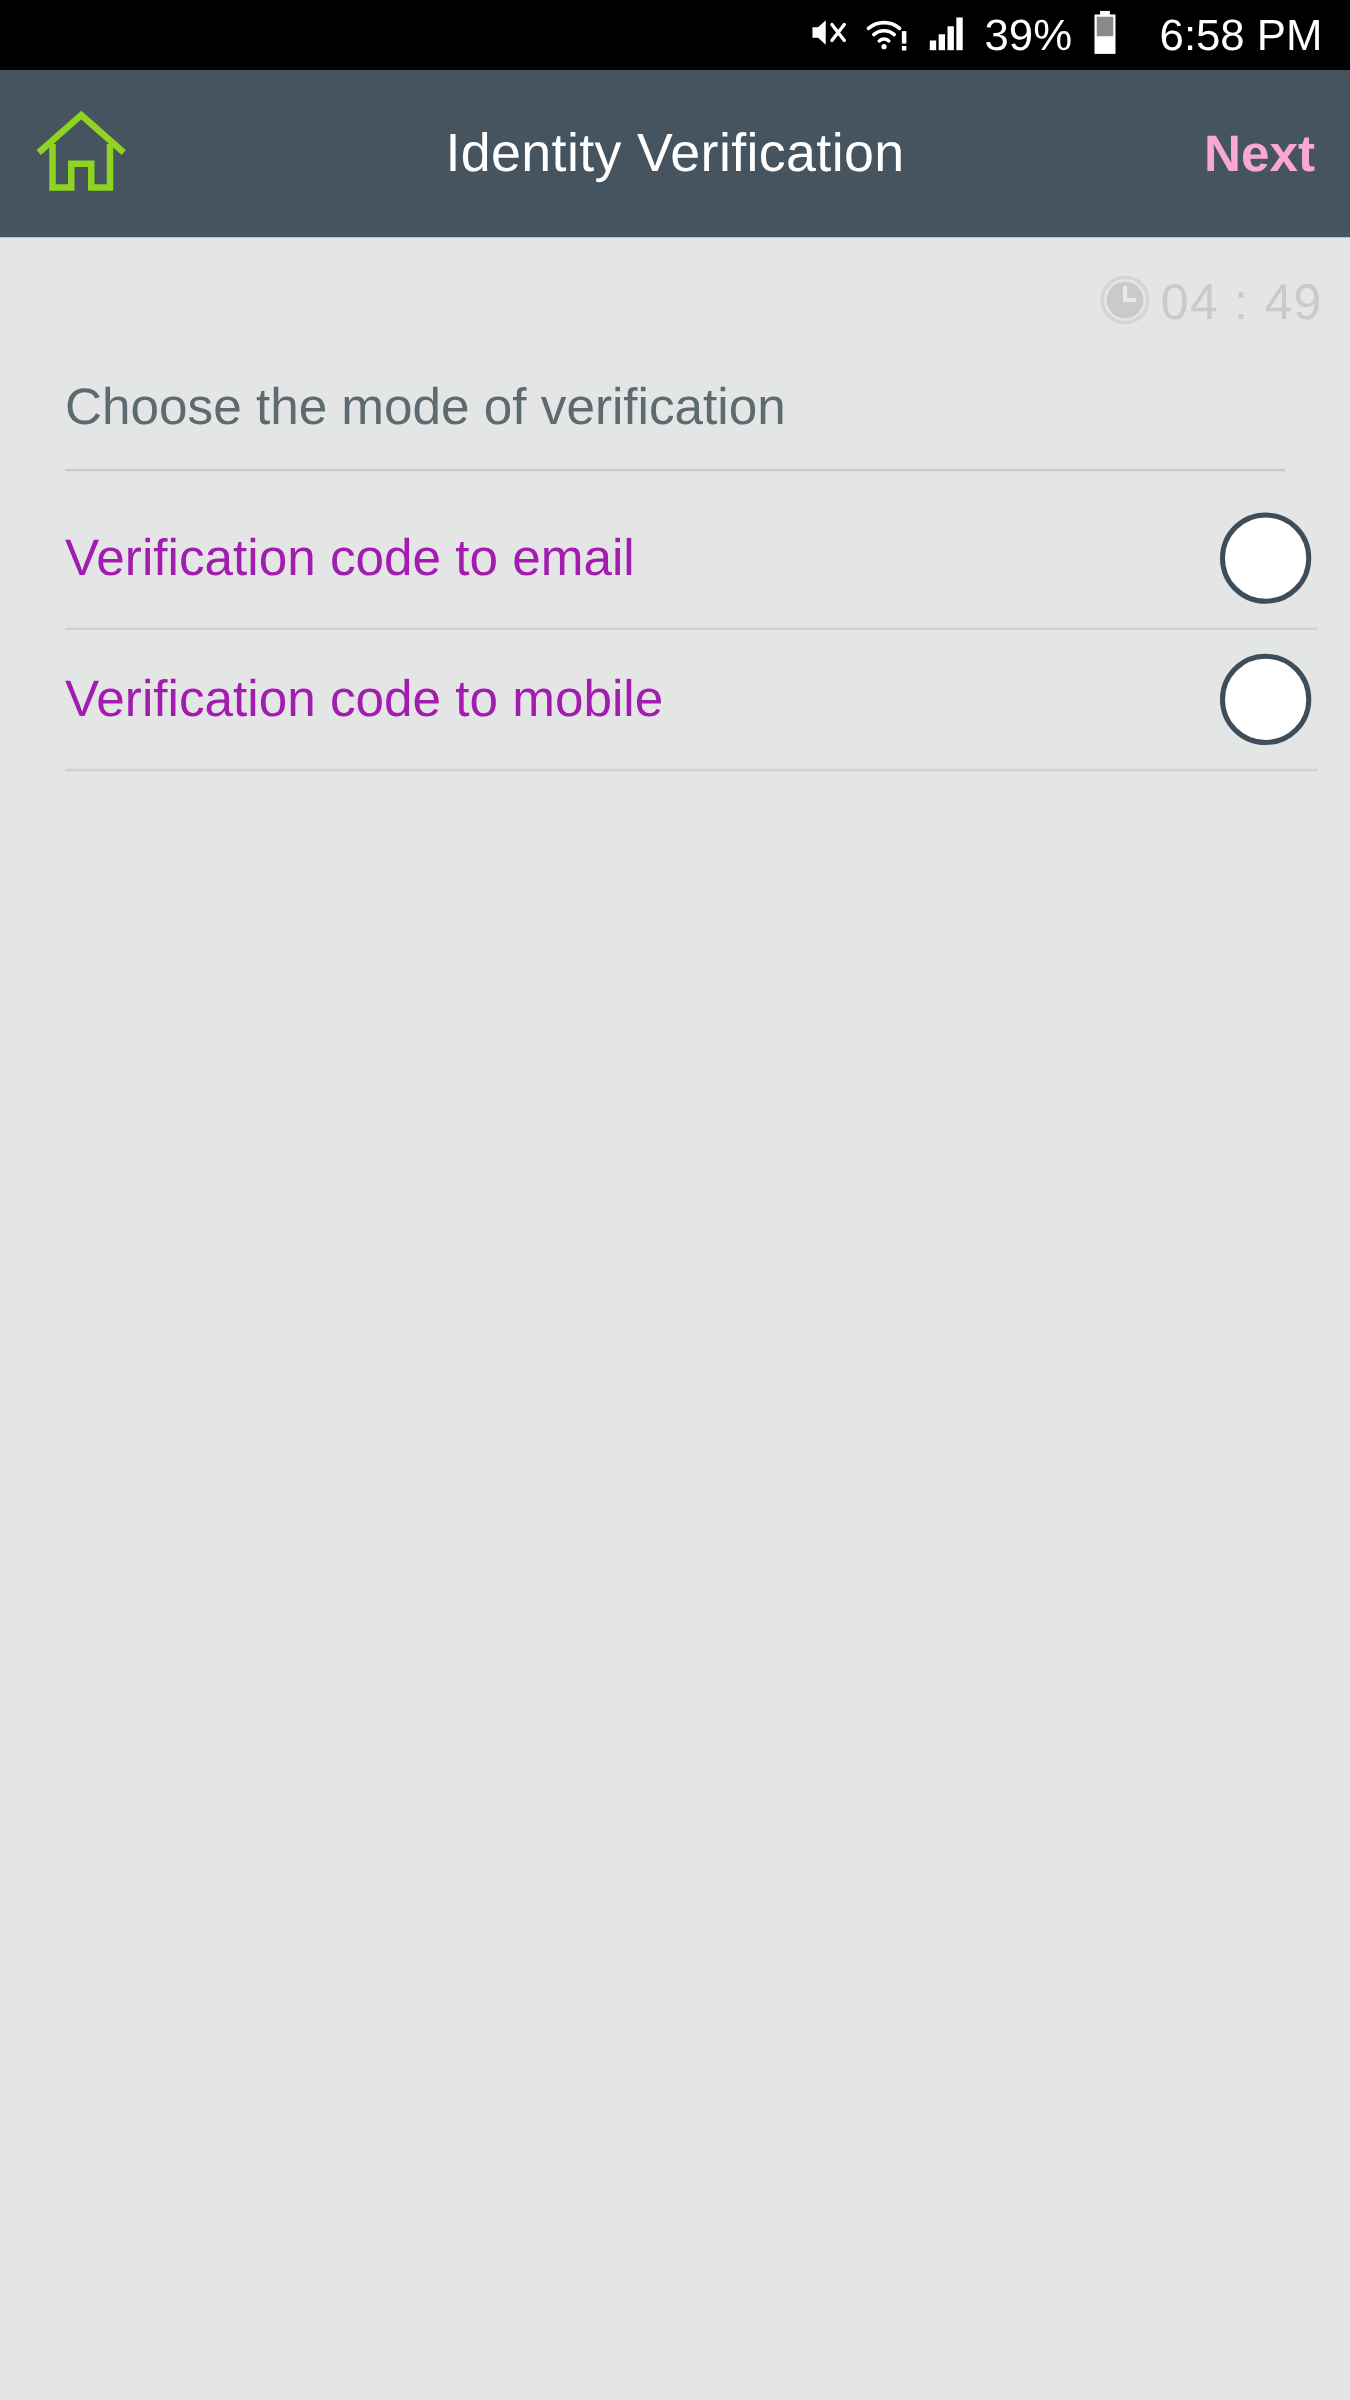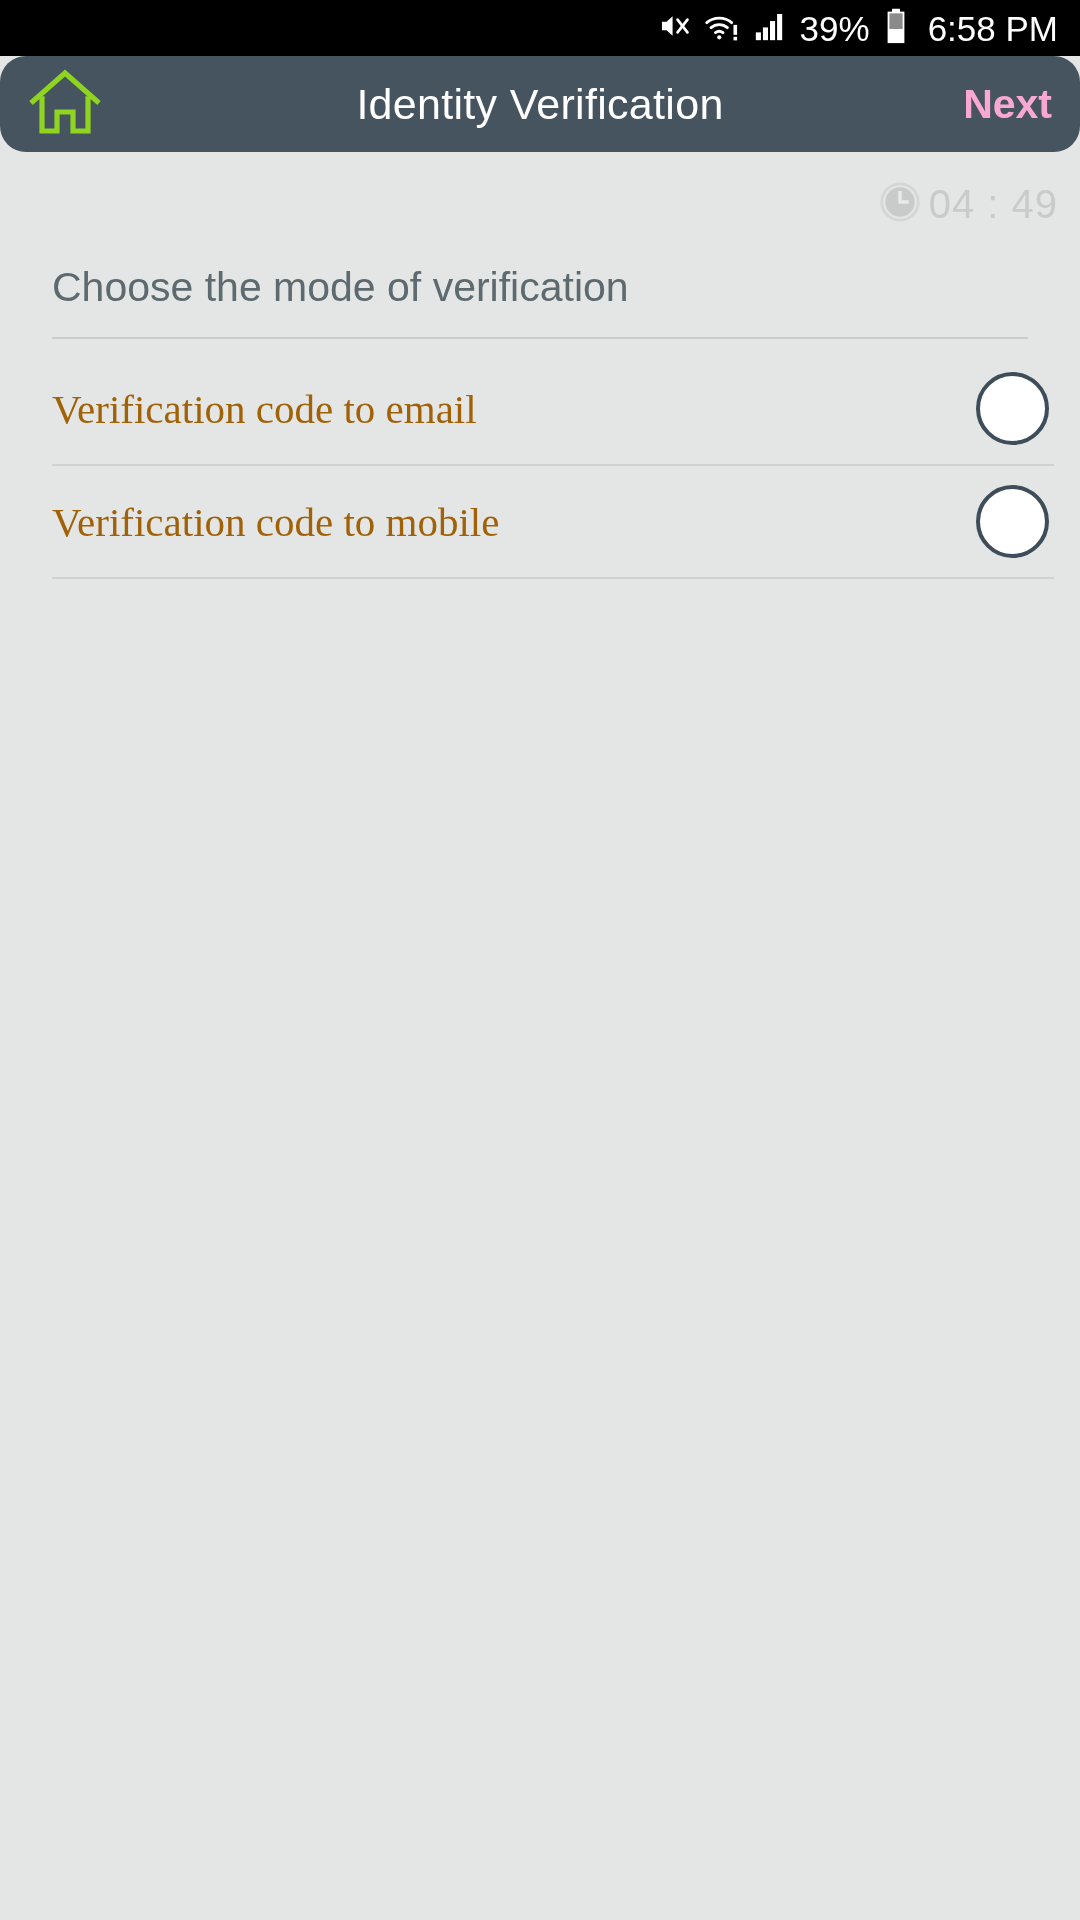--- a/index.html
+++ b/index.html
@@ -39,31 +39,30 @@
   .status-icon { display: block; }
   .status-text {
     color: #ffffff;
     font-size: 35px;
     font-family: "Liberation Sans", sans-serif;
     letter-spacing: 0px;
     line-height: 1;
     white-space: nowrap;
   }
   .battery-pct { margin-right: 2px; }
-  .clock-text { margin-left: 8px; }
+  .clock-text { margin-left: 20px; }
 
   
   .app-bar {
-    height: 96px;
+    height: 134px;
     background: #465460;
     display: flex;
     align-items: center;
     position: relative;
     flex: none;
-    border-radius: 26px;
   }
   .home-btn {
     position: absolute;
     left: 22px;
     top: 50%;
     transform: translateY(-50%);
     width: 86px;
     height: 74px;
     display: flex;
     align-items: center;
@@ -136,25 +135,24 @@
   .option-row {
     margin: 0 26px 0 52px;
     height: 113px;
     display: flex;
     align-items: center;
     justify-content: space-between;
     border-bottom: 2px solid #cfd2d0;
     cursor: pointer;
   }
   .option-label {
-    color: #a16207;
+    color: #a21caf;
     font-size: 41px;
     font-weight: 400;
     white-space: nowrap;
-    font-family: Liberation Serif, serif;
   }
   .radio {
     width: 73px;
     height: 73px;
     border-radius: 50%;
     background: #ffffff;
     border: 4px solid #3d4d59;
     flex: none;
     margin-right: 5px;
   }

